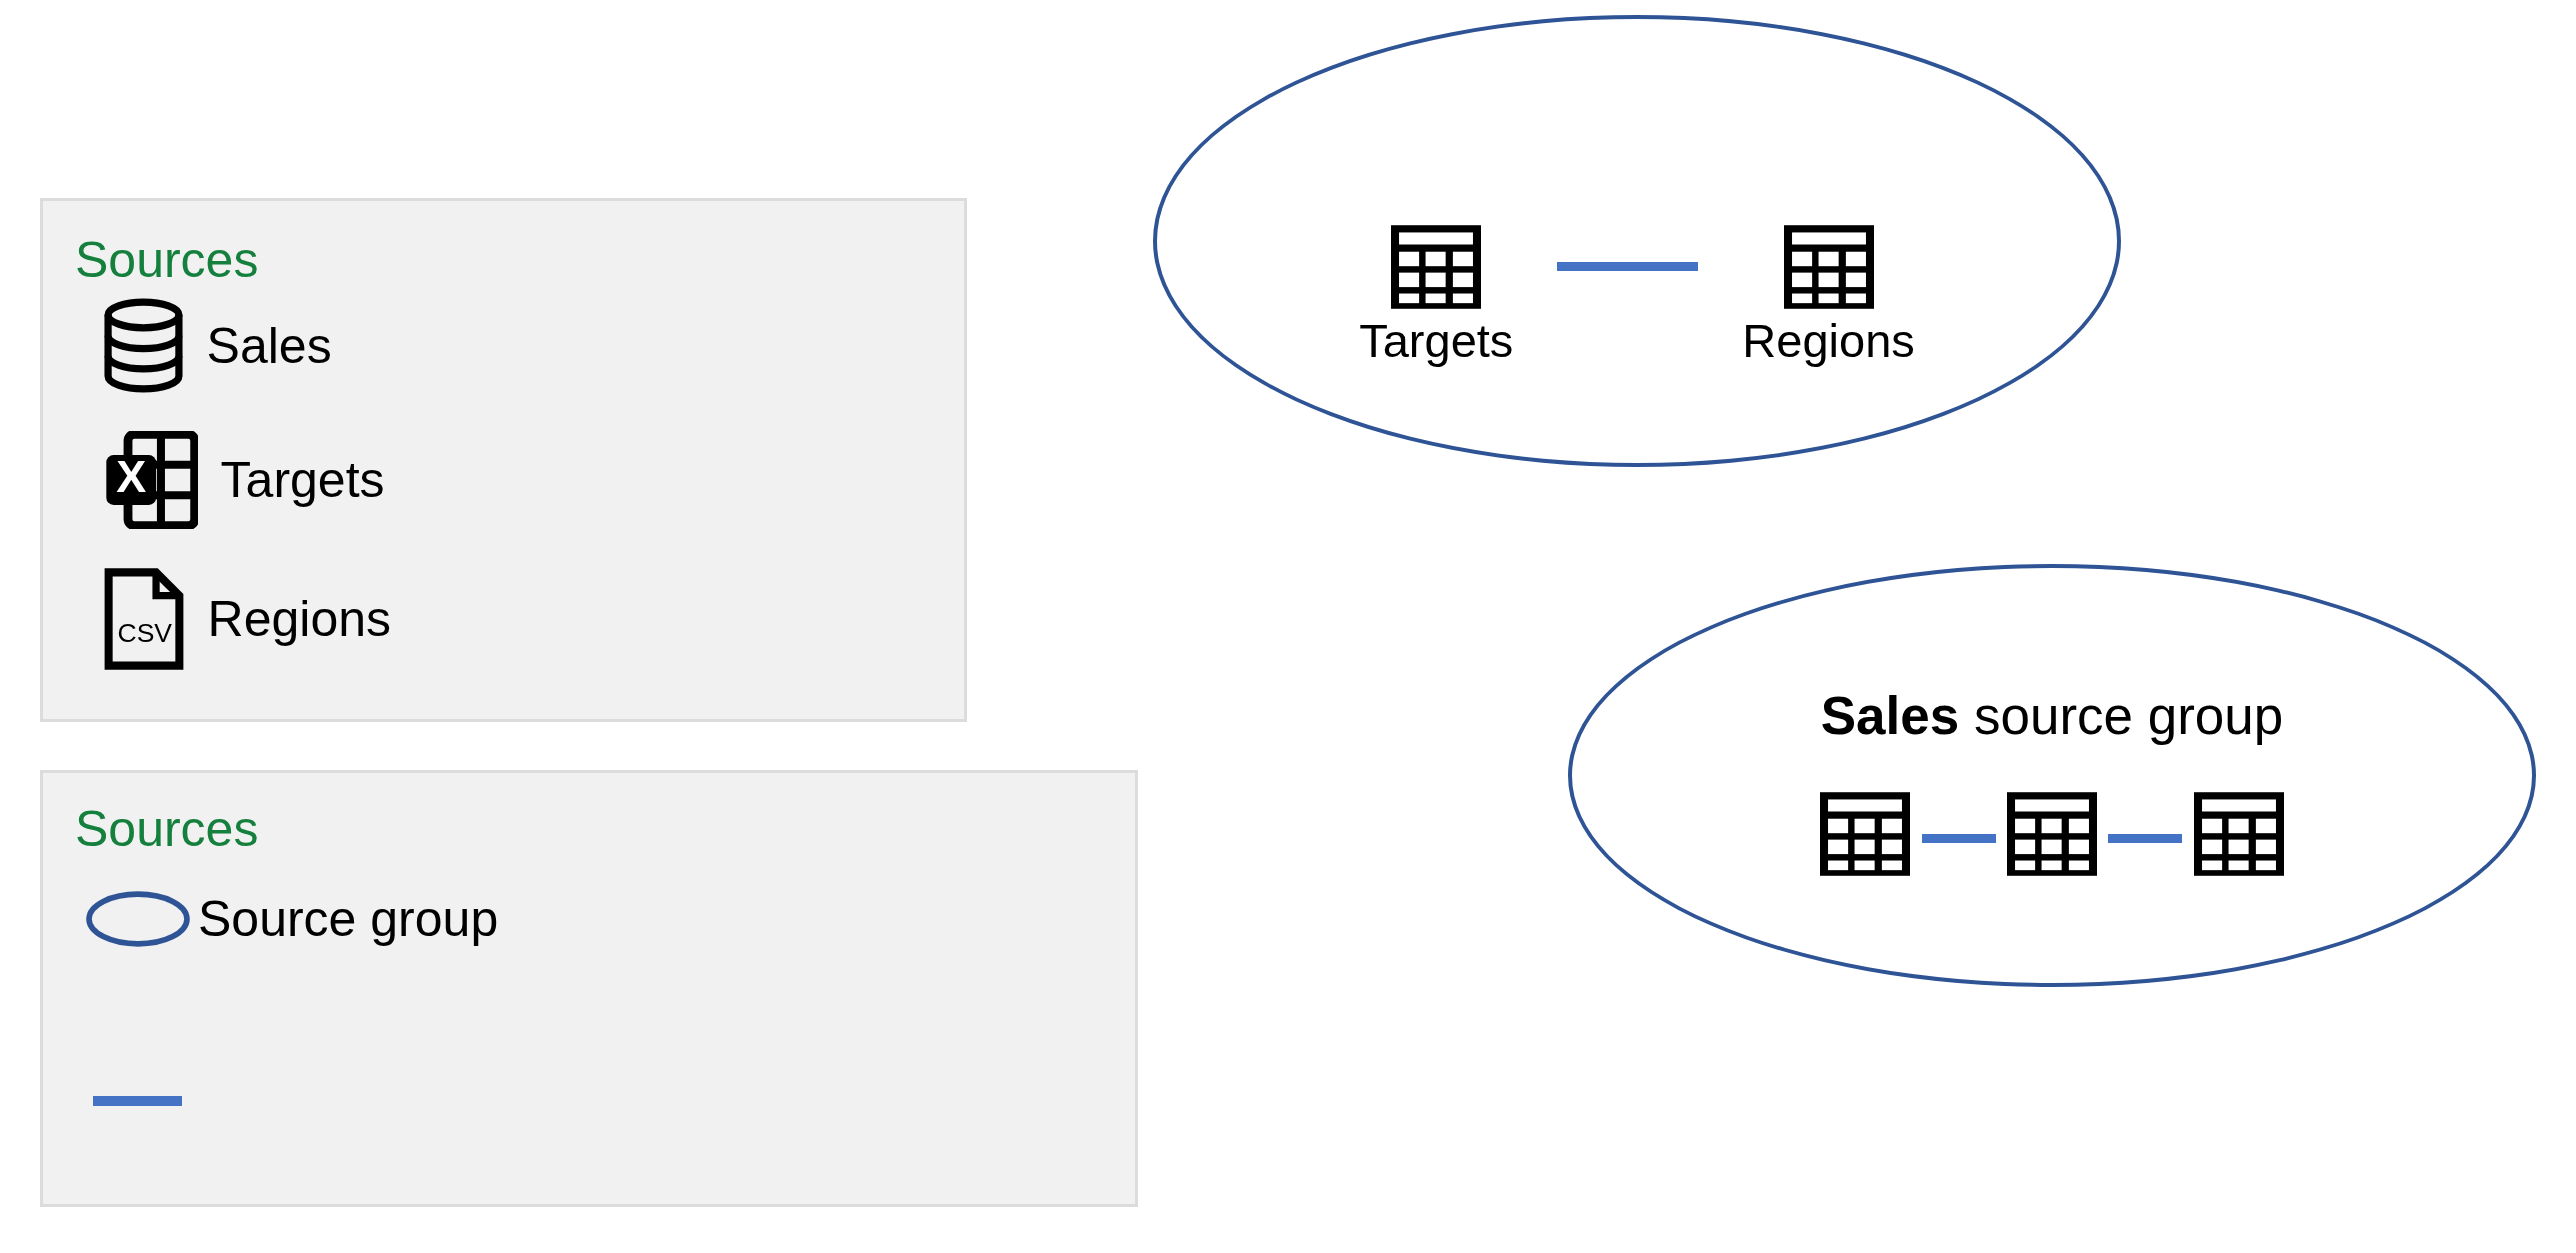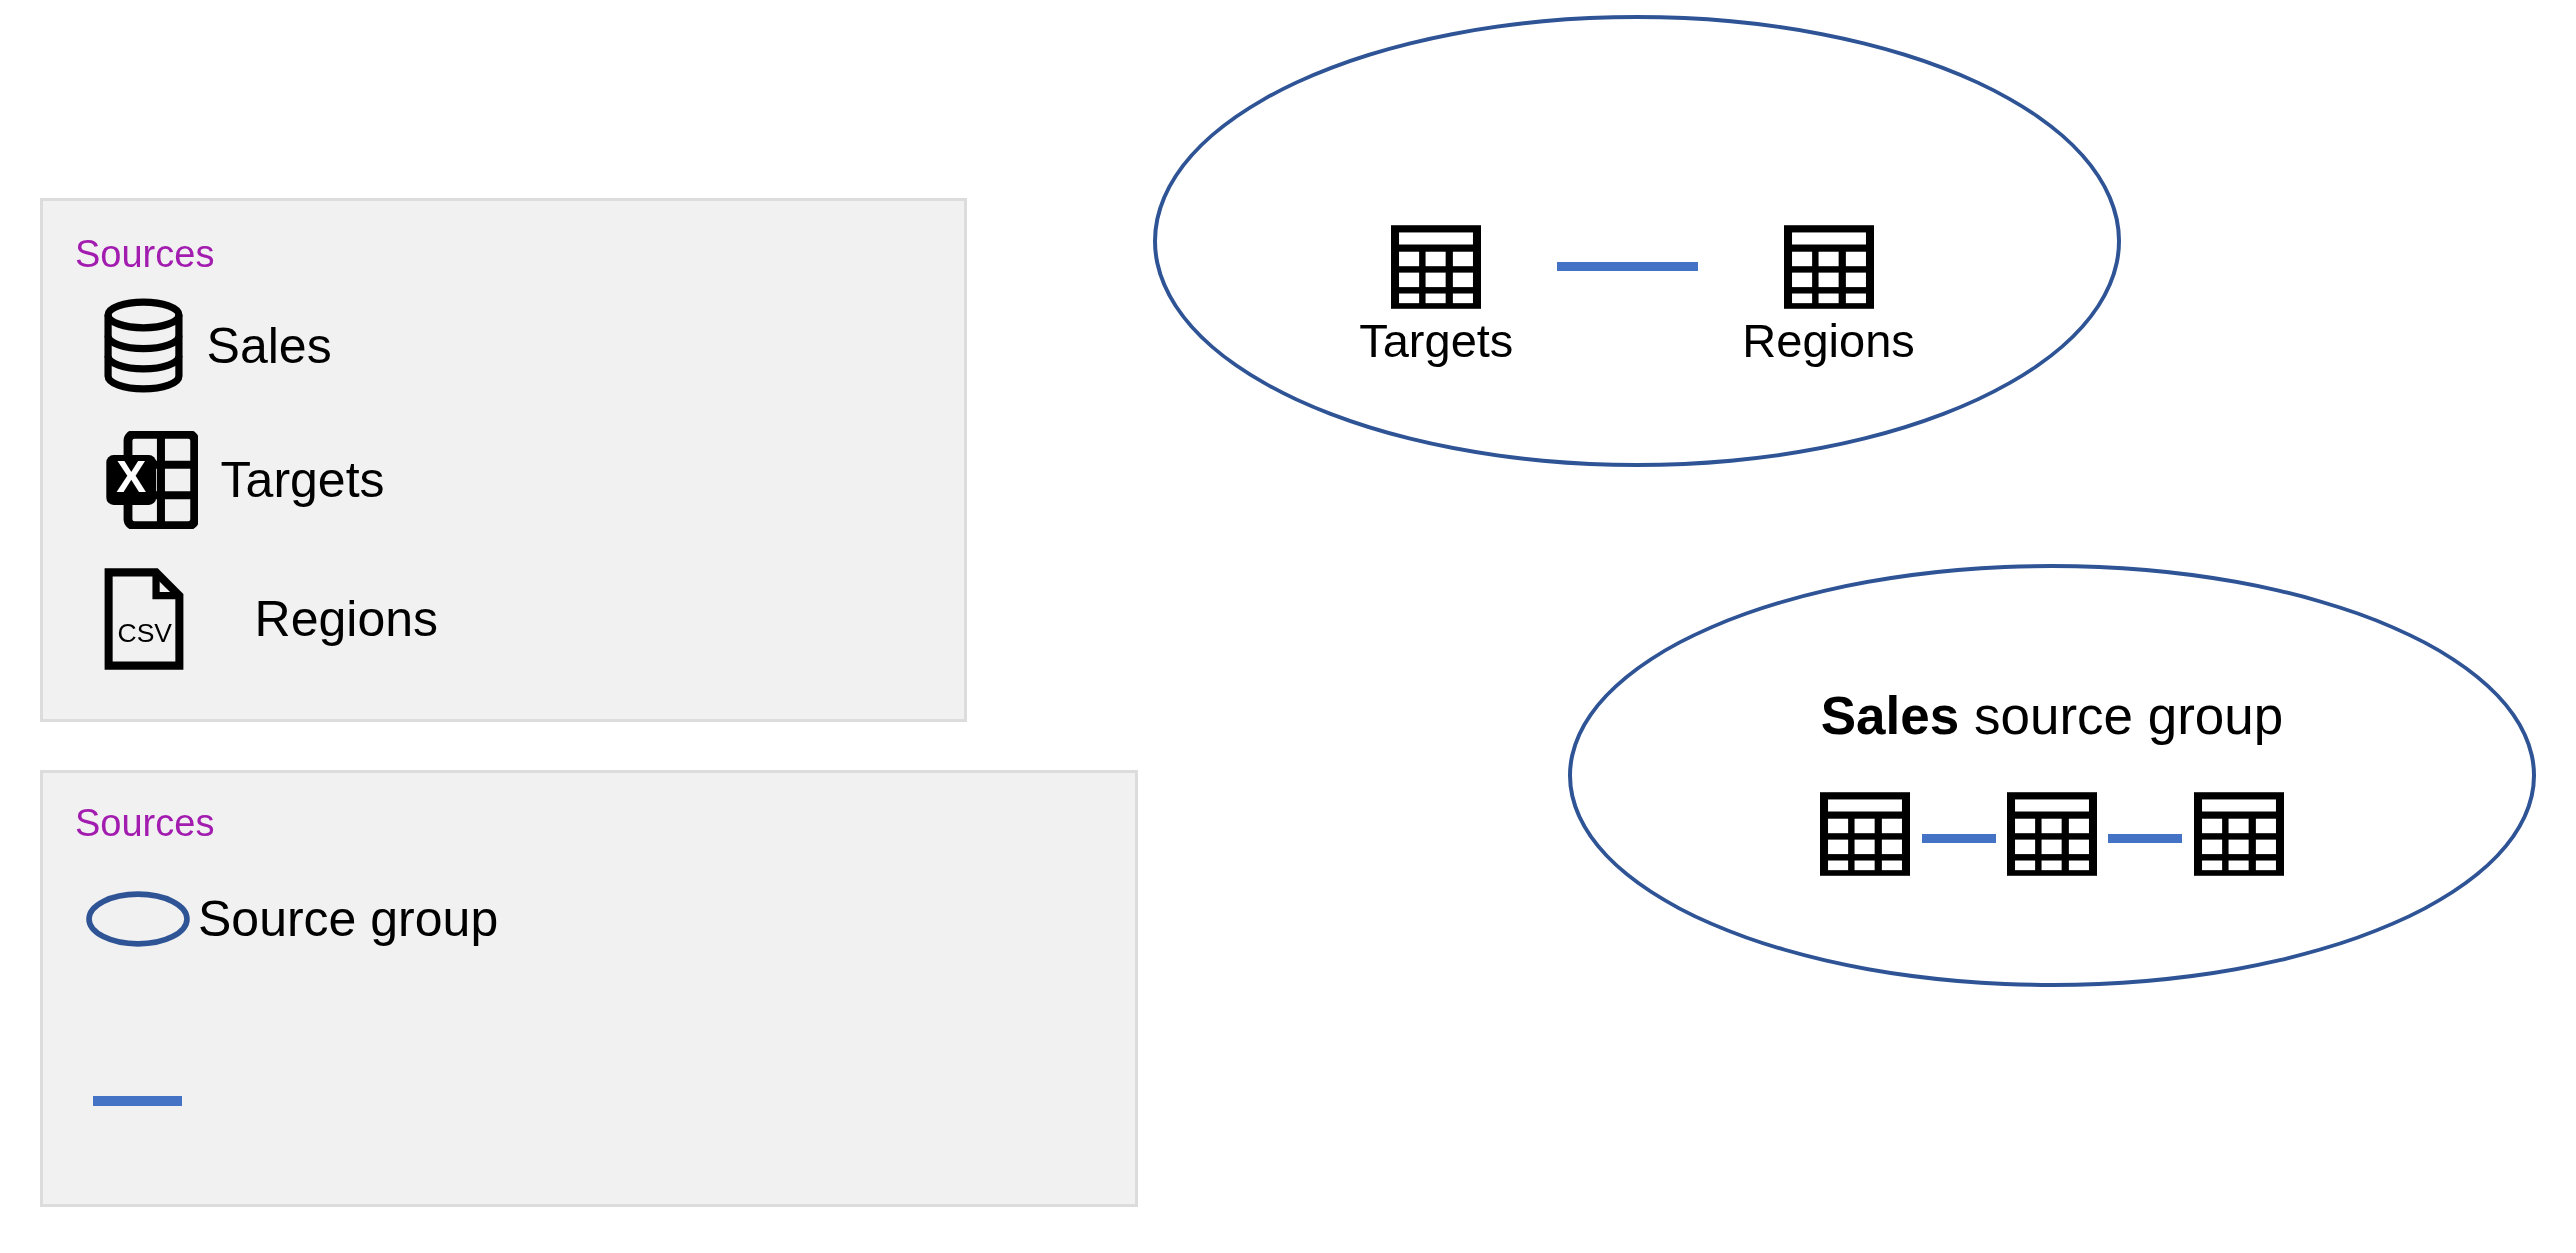--- a/index.html
+++ b/index.html
@@ -18,23 +18,23 @@
 
   
   .panel {
     position: absolute;
     background: #F1F1F1;
     border: 3.2px solid #DCDCDC;
     box-sizing: border-box;
   }
   .panel-title {
     position: absolute;
-    font-size: 38px;
-    line-height: 1;
-    color: #a21caf;
+    font-size: 50px;
+    line-height: 1;
+    color: #15803d;
     white-space: nowrap;
   }
 
   
   #sources-panel {
     left: 40px;
     top: 198px;
     width: 927px;
     height: 524px;
   }
@@ -188,21 +188,21 @@
           <path d="M72 4 V118"></path>
         </g>
 
         <rect x="4" y="30" width="62" height="62" rx="9" ry="9" fill="#000"></rect>
         <text x="35" y="76" font-family="'Liberation Sans', sans-serif" font-size="56" font-weight="bold" fill="#fff" text-anchor="middle">X</text>
       </svg>
     </span>
     <span class="src-label">Targets</span>
   </div>
 
-  <div class="source-row" style="top:367px;gap:47px;">
+  <div class="source-row" style="top:367px;">
     <span class="icon-csv">
       <svg viewBox="0 0 102 126" width="82" height="102" xmlns="http://www.w3.org/2000/svg">
         <path d="M7 5 H66 L95 34 V121 H7 Z" fill="none" stroke="#000" stroke-width="10"></path>
         <path d="M66 5 V34 H95" fill="none" stroke="#000" stroke-width="9"></path>
         <text x="52" y="92" font-family="'Liberation Sans', sans-serif" font-size="33" fill="#000" text-anchor="middle">CSV</text>
       </svg>
     </span>
     <span class="src-label">Regions</span>
   </div>
 </div>

